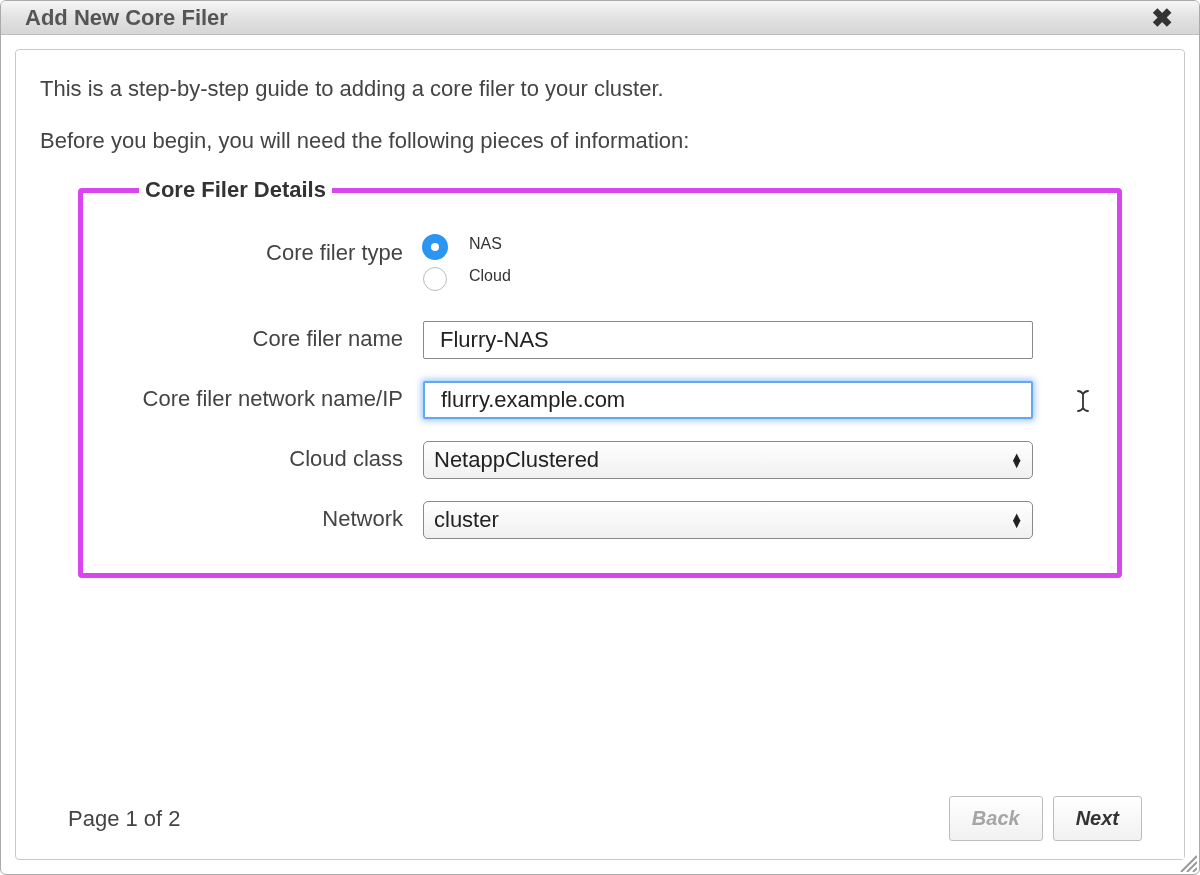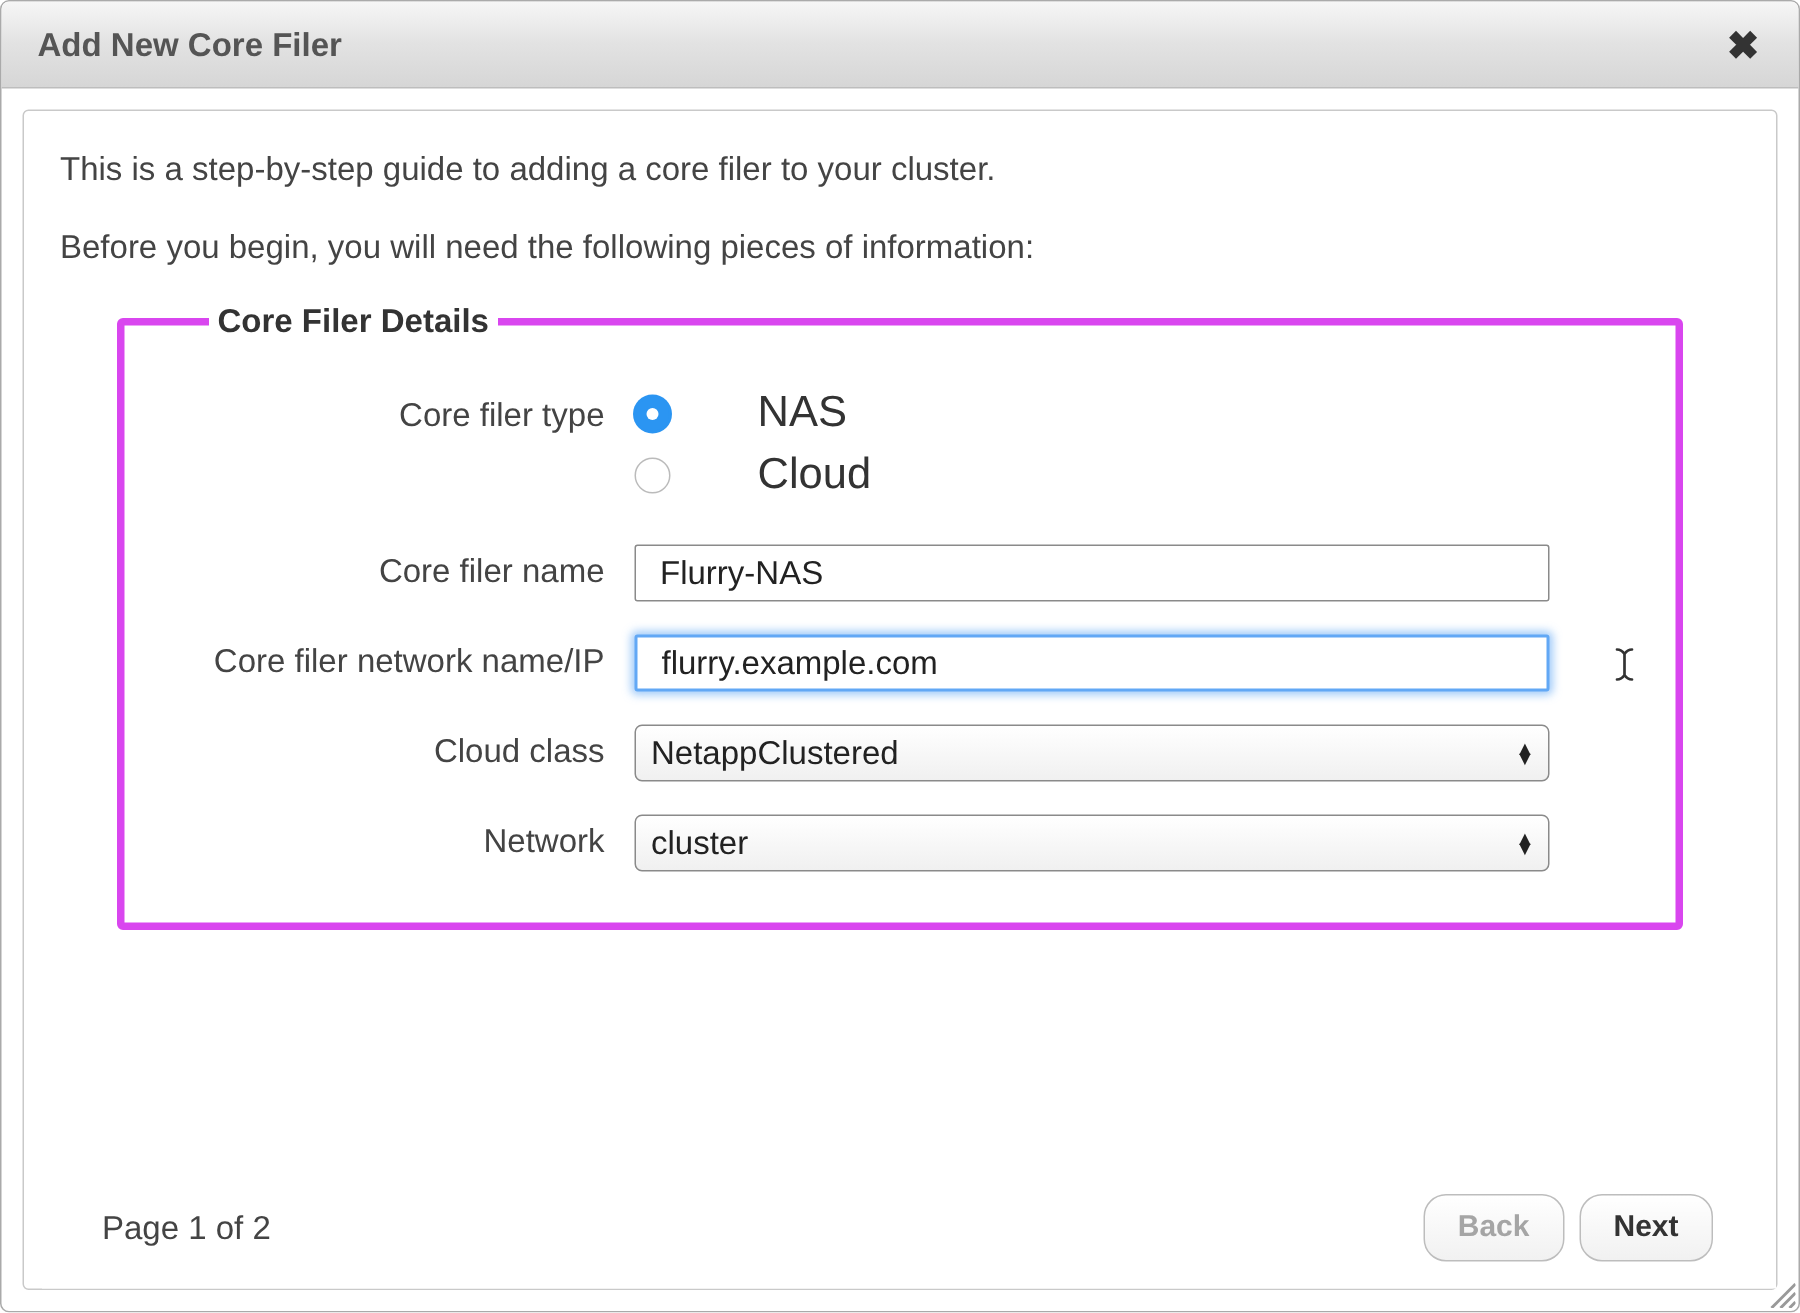--- a/index.html
+++ b/index.html
@@ -14,21 +14,21 @@
     height: 875px;
     border: 1px solid #aaa;
     border-radius: 6px;
     background: #fff;
     position: relative;
     display: flex;
     flex-direction: column;
     overflow: hidden;
   }
   .titlebar {
-    height: 58px;
+    height: 34px;
     background: linear-gradient(to bottom, #f6f6f6 0%, #e2e2e2 50%, #d6d6d6 100%);
     border-bottom: 1px solid #bdbdbd;
     display: flex;
     align-items: center;
     justify-content: space-between;
     padding: 0 20px 0 24px;
   }
   .titlebar-title {
     font-size: 22px;
     font-weight: 700;
@@ -90,24 +90,22 @@
     padding-right: 20px;
     padding-top: 4px;
     line-height: 1.25;
   }
   .form-control-col {
     flex: 1;
     max-width: 610px;
   }
   .radio-opt {
     display: flex;
-    align-items: center;
-    font-size: 29px;
+    font-size: 16px;
     margin-bottom: 8px;
-    gap: 36px;
   }
   .radio-circle {
     width: 24px; height: 24px;
     border-radius: 50%;
     border: 1px solid #bbb;
     margin-right: 22px;
     position: relative;
     display: inline-block;
     cursor: pointer;
     background: #fff;
@@ -186,24 +184,25 @@
   .footer-buttons {
     display: flex;
     gap: 10px;
     margin-right: 18px;
   }
   .btn {
     font-size: 20px;
     font-weight: 700;
     padding: 10px 22px;
     border: 1px solid #bdbdbd;
-    border-radius: 15px;
+    border-radius: 3px;
     background: linear-gradient(to bottom, #ffffff, #f1f1f1);
     cursor: pointer;
     color: #333;
+    font-style: italic;
   }
   .btn.disabled {
     color: #a5a5a5;
     cursor: default;
   }
   .resize-grip {
     position: absolute;
     right: 2px; bottom: 2px;
     width: 20px; height: 20px;
     pointer-events: none;

